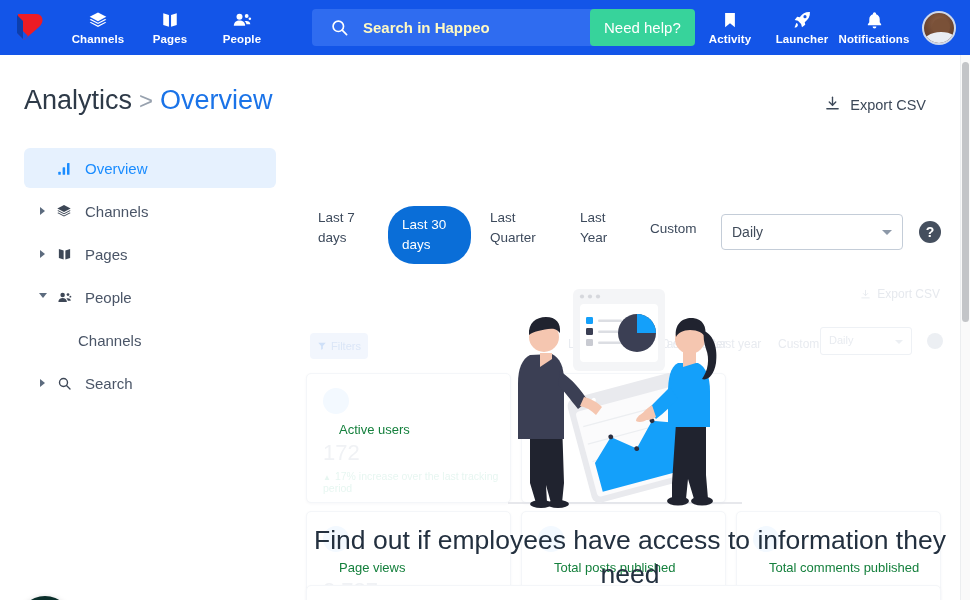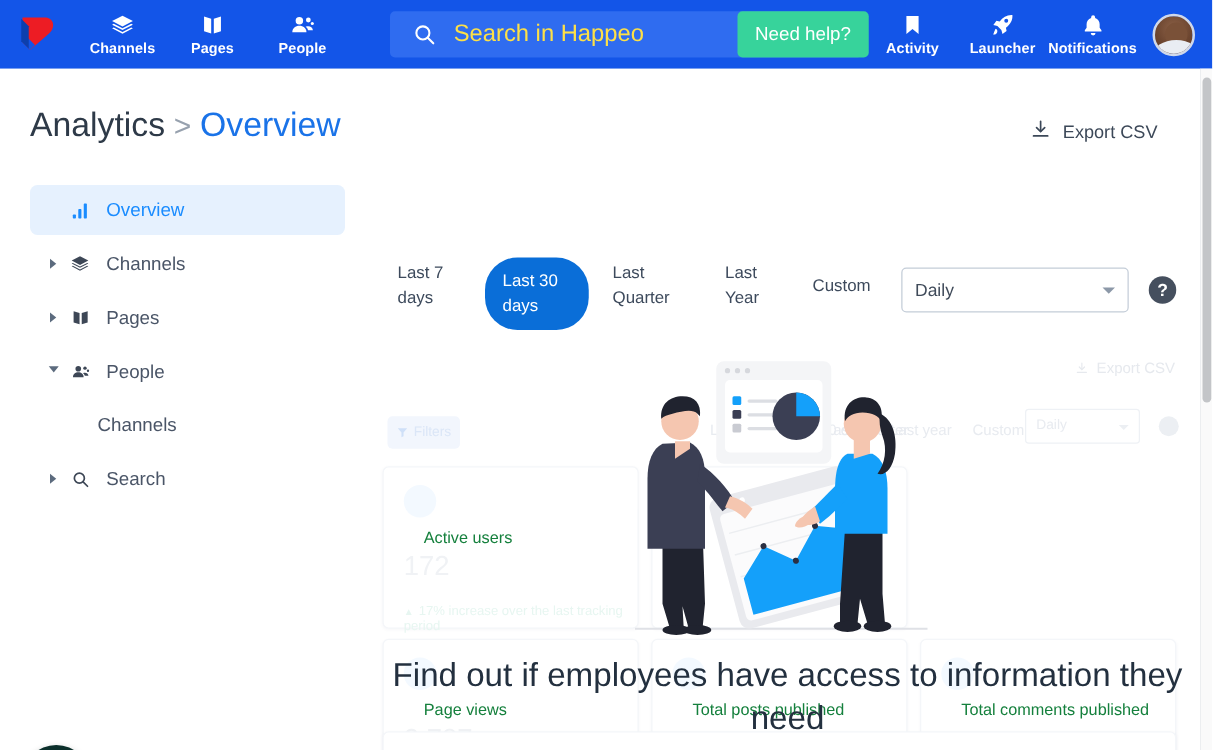--- a/index.html
+++ b/index.html
@@ -27,21 +27,21 @@
     gap:3px; cursor:pointer;
   }
   .navitem .ic { height:20px; display:flex; align-items:center; justify-content:center; }
   .navitem .lb { color:#fff; font-size:11.5px; font-weight:bold; letter-spacing:.1px; }
 
   .searchbar {
     position:absolute; left:312px; top:9px; width:378px; height:37px;
     background:#2f6cf0; border-radius:4px; display:flex; align-items:center;
   }
   .searchbar .sic { margin-left:18px; margin-right:14px; display:flex; }
-  .searchbar .sph { color:#fde047; font-size:19px; }
+  .searchbar .sph { color:#fef9c3; font-size:15px;font-weight:bold; }
   .needhelp {
     position:absolute; left:590px; top:9px; height:37px; padding:0 14px;
     background:#37d39b; border-radius:4px; display:flex; align-items:center;
     color:#ffffff; font-size:15px; cursor:pointer;
   }
   .rightgroup { position:absolute; right:8px; top:0; display:flex; align-items:center; height:55px; }
   .avatar {
     width:34px; height:34px; border-radius:50%;
     background: radial-gradient(circle at 50% 34%, #8d6248 0%, #6d4630 55%, #5a3725 100%);
     margin-left:12px; margin-right:6px; border:2px solid #cfd8ea; position:relative; overflow:hidden;
@@ -135,21 +135,21 @@
   .g-card {
     position:absolute; background:#fff; border:1px solid #f4f6f9; border-radius:5px;
     box-shadow: 0 1px 3px rgba(20,40,80,0.035);
   }
   .g-card .gi {
     position:absolute; left:16px; top:14px; width:26px; height:26px; border-radius:50%;
     background:#f3f9ff;
   }
   .g-card .gt { position:absolute; left:32px; top:48px; font-size:13px; color:#15803d; }
   .g-card .gv { position:absolute; left:16px; top:66px; font-size:22px; color:#f0f2f5; }
-  .g-card .gd { position:absolute; left:16px; top:109px; font-size:10.5px; }
+  .g-card .gd { position:absolute; left:16px; top:96px; font-size:10.5px; }
   .g-card .gd.up { color:#e7f6f1; }
   .g-card .gd .tri { display:inline-block; margin-right:4px; font-size:8px; }
 
   
   .illus { position:absolute; left:500px; top:232px; width:250px; height:232px; }
 
   
   .ov-title {
     position:absolute; left:300px; top:468px; width:660px; text-align:center;
     font-size:26.5px; color:#23303f; line-height:1.29; font-weight:400;

